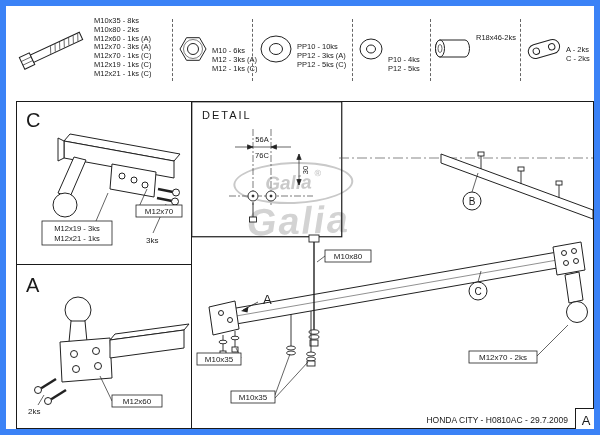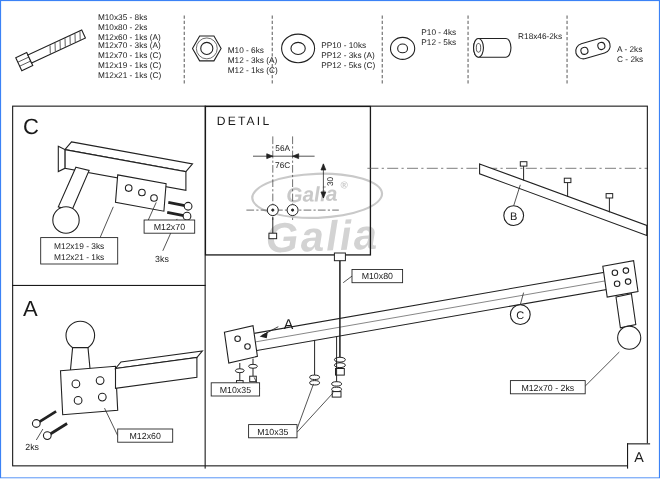--- a/index.html
+++ b/index.html
@@ -1,18 +1,18 @@
 <!DOCTYPE html>
 <html><head>
 <meta charset="utf-8">
 <style>
   html,body{margin:0;padding:0;background:#fff;}
   #page{position:relative;width:600px;height:435px;background:#fff;overflow:hidden;
         font-family:"Liberation Sans","DejaVu Sans",sans-serif;color:#1a1a1a;
-        border:1px solid #3b82f6;box-sizing:border-box;}
+        border:6px solid #3b82f6;box-sizing:border-box;}
   .abs{position:absolute;}
   
   .licon{position:absolute;z-index:2;}
   .llabels{position:absolute;z-index:2;font-size:7.5px;line-height:8.8px;white-space:nowrap;}
   .lsep{position:absolute;top:13px;height:62px;width:0;border-left:1px dashed #666;z-index:2;}
   
   .main-border{position:absolute;left:10px;top:95px;width:578px;height:328px;border:1.5px solid #1a1a1a;box-sizing:border-box;z-index:3;pointer-events:none;}
   .divider-v{position:absolute;left:185px;top:95px;height:330px;width:0;border-left:1.5px solid #1a1a1a;z-index:3;}
   .divider-h{position:absolute;left:10px;top:258px;width:176px;height:0;border-top:1.5px solid #1a1a1a;z-index:3;}
   .corner-box{position:absolute;left:569px;top:402px;width:21px;height:23px;border-left:1.5px solid #1a1a1a;border-top:1.5px solid #1a1a1a;box-sizing:border-box;z-index:4;
@@ -99,21 +99,21 @@
     <div class="lsep" style="left:346px"></div>
 
     <div class="licon" style="left:352px;top:31px">
       <svg width="26" height="24" viewBox="0 0 26 24">
         <g fill="#fff" stroke="#222" stroke-width="1">
           <ellipse cx="13" cy="12" rx="11" ry="10"></ellipse>
           <ellipse cx="13" cy="12" rx="4.5" ry="4"></ellipse>
         </g>
       </svg>
     </div>
-    <div class="llabels" style="left:382px;top:25px">
+    <div class="llabels" style="left:382px;top:50px">
       <div>P10 - 4ks</div>
       <div>P12 - 5ks</div>
     </div>
 
     <div class="lsep" style="left:424px"></div>
 
     <div class="licon" style="left:427px;top:31px">
       <svg width="40" height="24" viewBox="0 0 40 24">
         <g fill="#fff" stroke="#222" stroke-width="1">
           <path d="M 7,3 L 32,3 A 4.5 8.5 0 0 1 32,20 L 7,20 A 4.5 8.5 0 0 1 7,3 Z"></path>
@@ -317,17 +317,18 @@
     <text x="312" y="259" text-anchor="middle" font-size="8">M12x70 - 2ks</text>
 
     <line x1="67" y1="201" x2="52" y2="209" stroke="#222" stroke-width=".8"></line>
     <polygon points="50,210 57.5,205.5 56.5,211.5" fill="#222"></polygon>
     <text x="72" y="203" font-size="13">A</text>
 
     <circle cx="287" cy="190" r="9" fill="#fff" stroke="#222" stroke-width="1"></circle>
     <text x="287" y="194" text-anchor="middle" font-size="10">C</text>
   </svg>
 
+  <div class="footer">HONDA CITY - H0810AC - 29.7.2009</div>
   <div class="corner-box">
     <span>A</span>
   </div>
 
 </div>
 
 </body></html>

